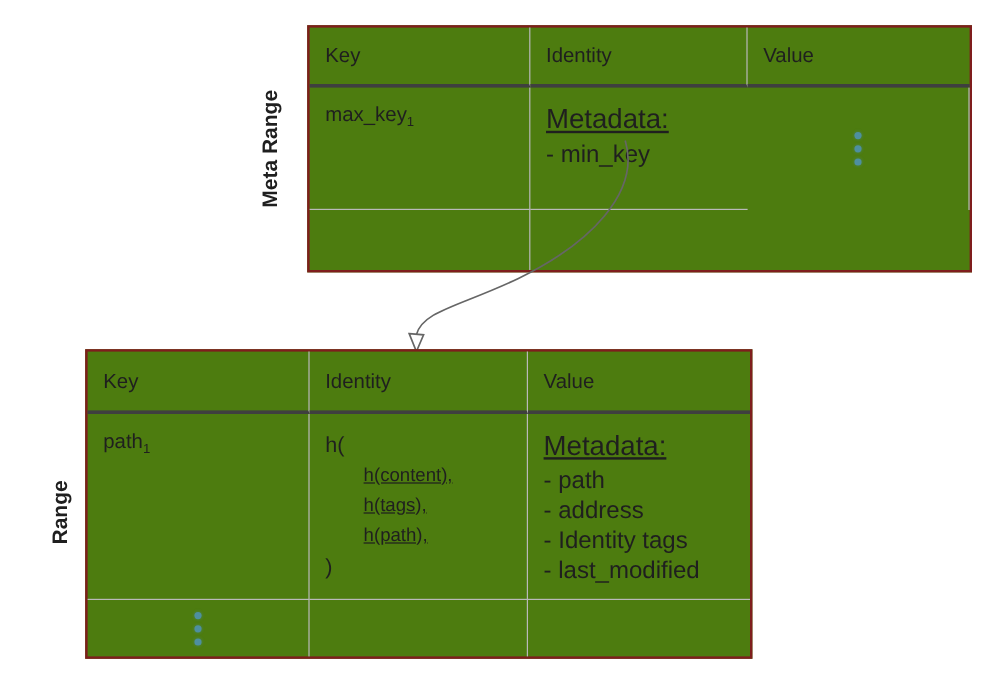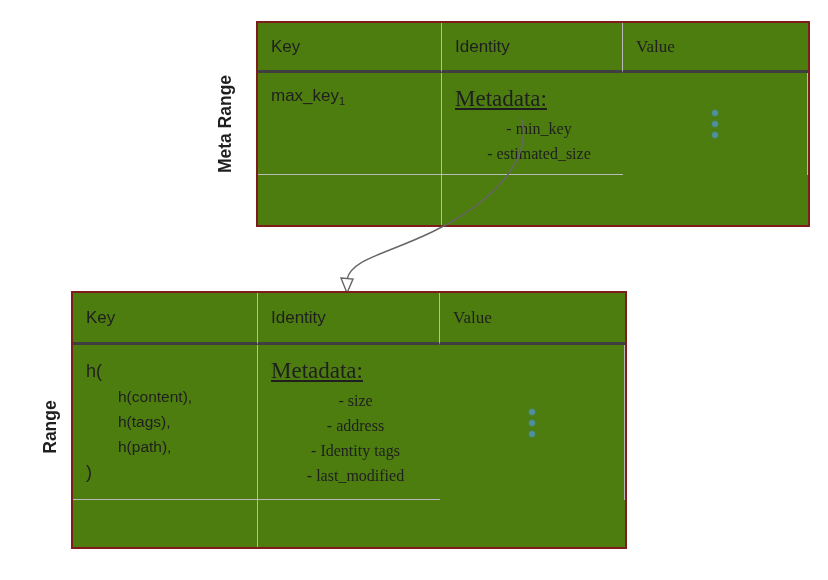--- a/index.html
+++ b/index.html
@@ -37,21 +37,21 @@
     grid-template-rows: 52px 155px 47px;
   }
   .cell {
     border-right: 1.5px solid #b9b9b9;
     border-bottom: 1.5px solid #b9b9b9;
     padding: 10px 0 0 13px;
     box-sizing: border-box;
     font-size: 17px;
     overflow: hidden;
   }
-  .cell.c-last { border-right: none; font-family: Liberation Serif, serif; }
+  .cell.c-last { border-right: none; }
   .cell.r-last { border-bottom: none; }
   .cell.hdr {
     border-bottom: 3px solid #3f3f3f;
     display: flex;
     align-items: center;
     padding-top: 0;
   }
   .cell.body { padding-top: 13px; }
 
   sub.keysub {
@@ -60,31 +60,31 @@
     line-height: 0;
   }
 
   .meta-heading {
     text-decoration: underline;
     font-size: 23px;
     margin: 0 0 4px 0;
   }
   .meta-list {
     margin: 0;
-    font-size: 16px;
+    font-size: 20px;
     line-height: 25px;
-    text-align: center;
   }
   .meta-item { white-space: nowrap; }
 
   .identity-block { font-size: 18px; line-height: 26px; }
   .identity-args {
     margin-left: 32px;
     font-size: 15.5px;
     line-height: 25px;
+    text-decoration: underline;
   }
 
   
   .cell.dots-cell {
     display: flex;
     flex-direction: column;
     align-items: center;
     justify-content: center;
     gap: 5px;
     padding: 0;
@@ -139,21 +139,20 @@
       <span>Value</span>
     </div>
 
     <div class="cell body">
       <span>max_key</span><sub class="keysub">1</sub>
     </div>
     <div class="cell body c-last">
       <div class="meta-heading">Metadata:</div>
       <div class="meta-list">
         <div class="meta-item">- min_key</div>
-        <div class="meta-item">- estimated_size</div>
       </div>
     </div>
 
     <div class="cell r-last dots-cell">
       <span class="dot"></span>
       <span class="dot"></span>
       <span class="dot"></span>
     </div>
     <div class="cell r-last"></div>
     <div class="cell r-last c-last"></div>
@@ -170,35 +169,38 @@
     <div class="cell hdr">
       <span>Key</span>
     </div>
     <div class="cell hdr">
       <span>Identity</span>
     </div>
     <div class="cell hdr c-last">
       <span>Value</span>
     </div>
 
+    <div class="cell body">
+      <span>path</span><sub class="keysub">1</sub>
+    </div>
     <div class="cell body">
       <div class="identity-block">
         <div>h(</div>
         <div class="identity-args">
           <div>h(content),</div>
           <div>h(tags),</div>
           <div>h(path),</div>
         </div>
         <div>)</div>
       </div>
     </div>
     <div class="cell body c-last">
       <div class="meta-heading">Metadata:</div>
       <div class="meta-list">
-        <div class="meta-item">- size</div>
+        <div class="meta-item">- path</div>
         <div class="meta-item">- address</div>
         <div class="meta-item">- Identity tags</div>
         <div class="meta-item">- last_modified</div>
       </div>
     </div>
 
     <div class="cell r-last dots-cell">
       <span class="dot"></span>
       <span class="dot"></span>
       <span class="dot"></span>

